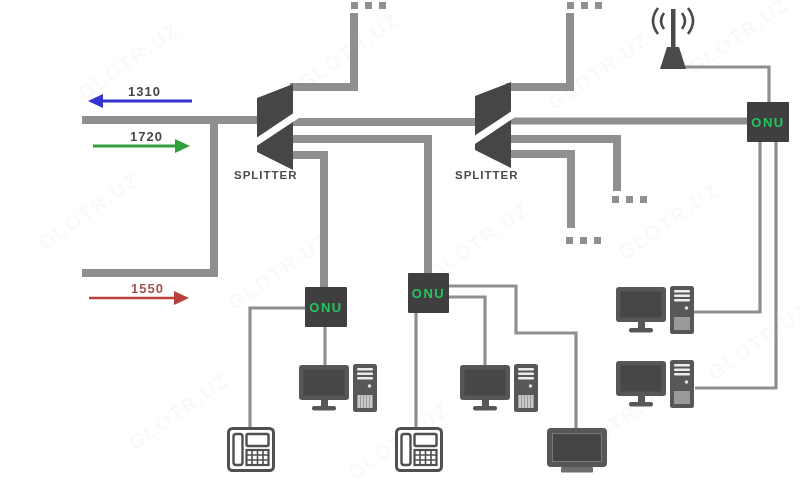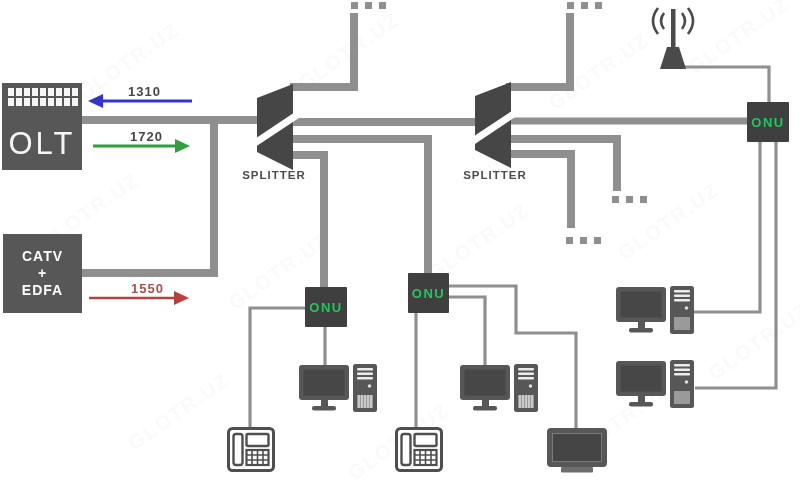--- a/index.html
+++ b/index.html
@@ -39,21 +39,21 @@
   
   .onu{
     background:#3f3f3f;color:#22c55e;display:flex;align-items:center;justify-content:center;
     font-weight:bold;font-size:13px;letter-spacing:1.5px;border-radius:1px;
   }
   .onu1{left:305px;top:287px;width:42px;height:40px;}
   .onu2{left:408px;top:273px;width:41px;height:40px;}
   .onu3{left:747px;top:102px;width:42px;height:40px;}
   
   .splitter-label{
-    width:80px;text-align:center;font-size:11.5px;font-weight:bold;
+    width:80px;font-size:11.5px;font-weight:bold;
     color:#4c4c4c;letter-spacing:1px;
   }
   .wl-label{
     width:56px;text-align:right;font-size:13px;font-weight:bold;
     letter-spacing:1px;color:#46464a;
   }
   .wl-1550{color:#a8514c;}
 </style>
 </head>
 <body>
@@ -129,30 +129,21 @@
     <g>
       <path d="M 93 146 H 178" stroke-width="3" fill="none" stroke="#2f9e3c"></path>
       <polygon points="190,146 175,139 175,153" fill="#2f9e3c"></polygon>
     </g>
     <g>
       <path d="M 89 298 H 177" stroke-width="2.6" fill="none" stroke="#b8413b"></path>
       <polygon points="189,298 174,291 174,305" fill="#b8413b"></polygon>
     </g>
   </svg>
 
-  <div class="abs olt-box">
-    <div class="olt-ports"></div>
-    <div class="olt-label">OLT</div>
-  </div>
-
-  <div class="abs catv-box">
-    <span>CATV</span>
-    <span>+</span>
-    <span>EDFA</span>
-  </div>
+
 
   <div class="abs wl-label" style="left:105px;top:84px">1310</div>
   <div class="abs wl-label" style="left:107px;top:129px">1720</div>
   <div class="abs wl-label wl-1550" style="left:108px;top:281px">1550</div>
 
   <div class="abs splitter-label" style="left:234px;top:169px">SPLITTER</div>
   <div class="abs splitter-label" style="left:455px;top:169px">SPLITTER</div>
 
   <div class="abs onu onu1">
       <span>ONU</span>

